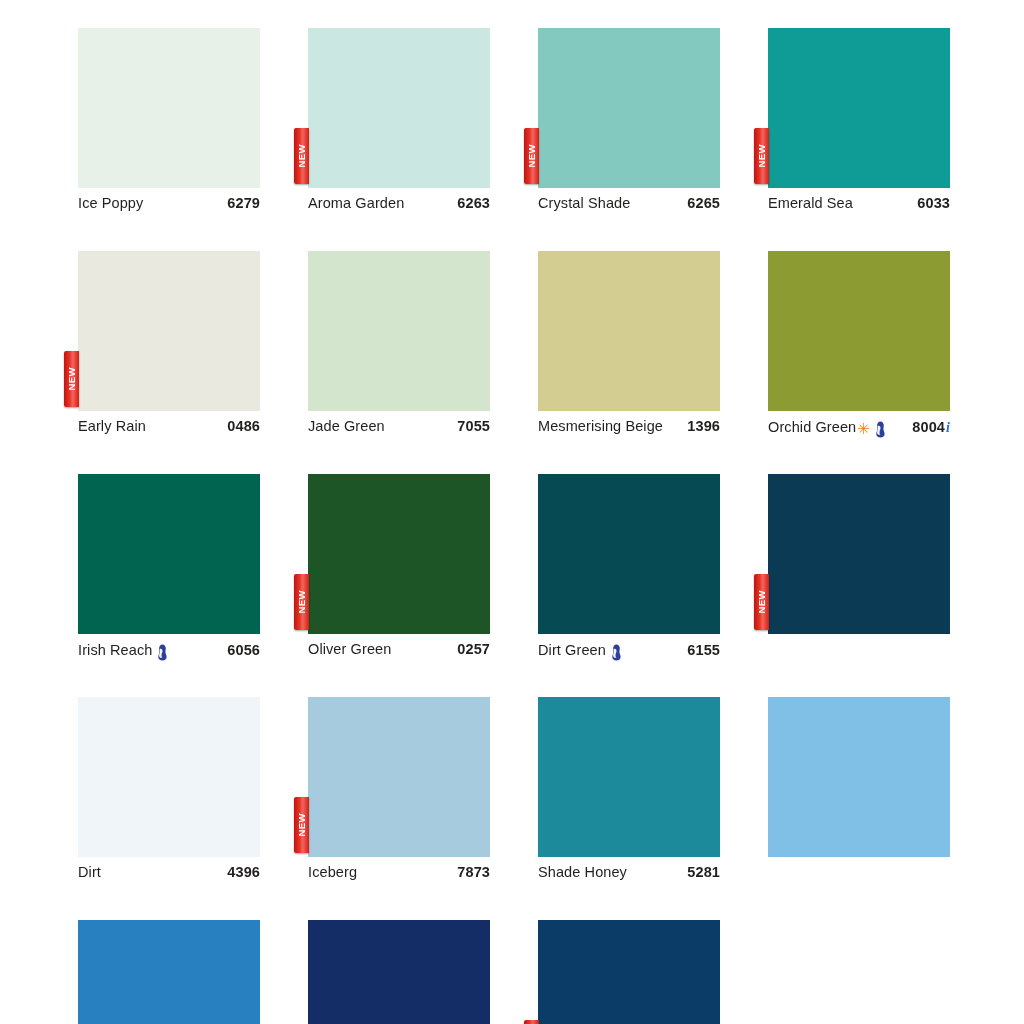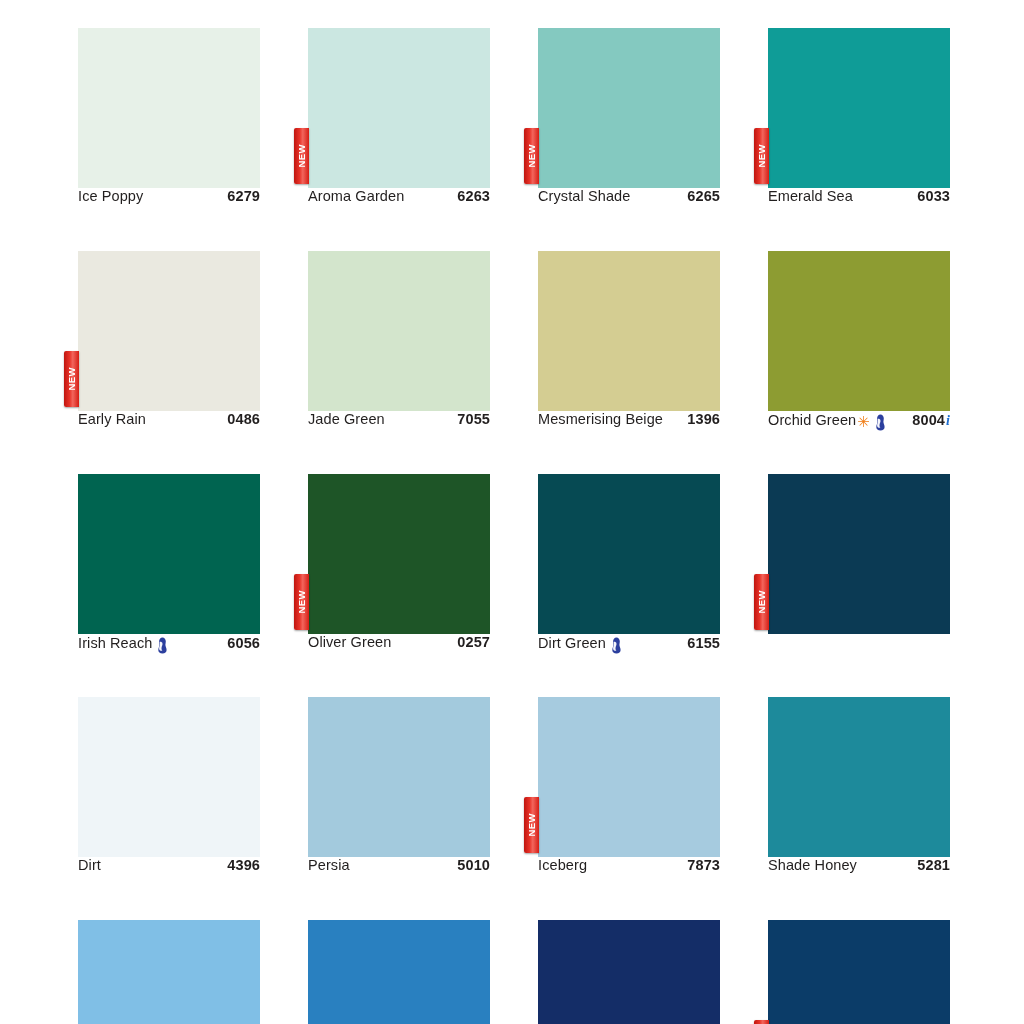--- a/index.html
+++ b/index.html
@@ -26,20 +26,21 @@
   .swatch-chip{
     width:182px;
     height:160px;
     display:block;
   }
   .swatch-label-row{
     display:flex;
     align-items:baseline;
     justify-content:space-between;
     height:30px;
+    padding-top:7px;
     box-sizing:border-box;
     white-space:nowrap;
   }
   .swatch-name{
     font-size:14.5px;
     color:#221f1f;
     letter-spacing:0.1px;
     display:flex;
     align-items:center;
     gap:1px;
@@ -267,31 +268,20 @@
       <div class="swatch-label-row">
         <div class="swatch-name">
           <span>Dirt</span>
         </div>
         <div class="swatch-code">
           <span>4396</span>
         </div>
       </div>
     </div>
     <div class="swatch-cell">
-      <div class="swatch-chip" style="background: rgb(163, 202, 221);"></div>
-      <div class="swatch-label-row">
-        <div class="swatch-name">
-          <span>Persia</span>
-        </div>
-        <div class="swatch-code">
-          <span>5010</span>
-        </div>
-      </div>
-    </div>
-    <div class="swatch-cell">
       <div class="swatch-chip" style="background: rgb(166, 203, 223);"></div>
       <div class="new-badge">
         <span>NEW</span>
       </div>
       <div class="swatch-label-row">
         <div class="swatch-name">
           <span>Iceberg</span>
         </div>
         <div class="swatch-code">
           <span>7873</span>

